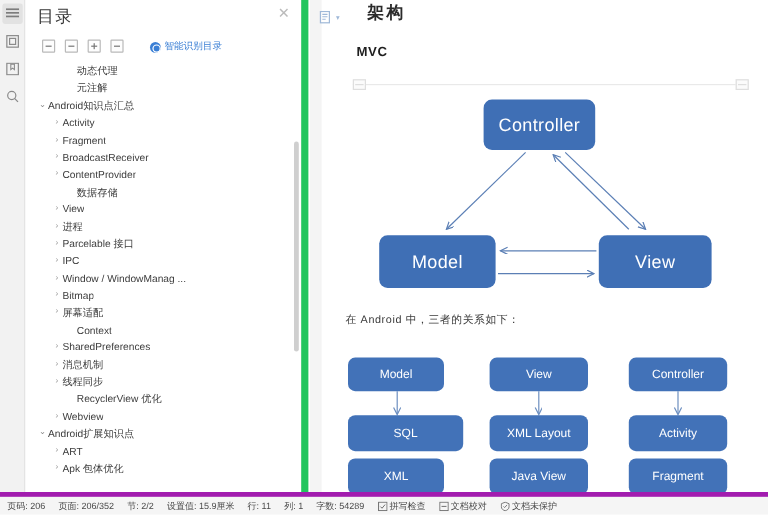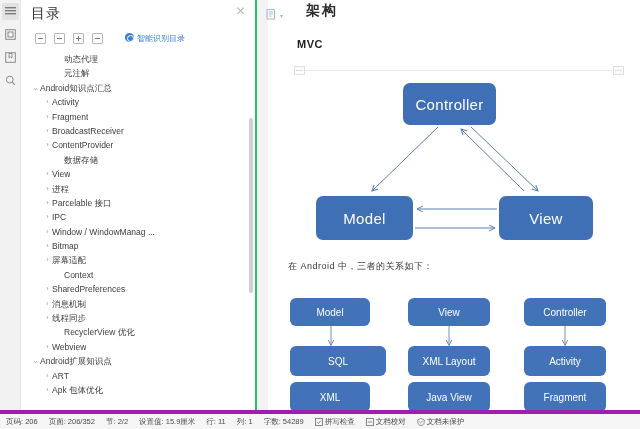--- a/index.html
+++ b/index.html
@@ -37,21 +37,21 @@
     border-radius: 2px;
   }
   .rail-icon.active { background: #e2e2e2; }
   .rail-icon svg { display:block; }
 
   
   .outline-panel {
     position: absolute; left: 21px; top: 0;
     width: 236px; height: 410px;
     background: #ffffff;
-    border-right: 2px solid #22c55e;
+    border-right: 6px solid #22c55e;
     overflow: hidden;
   }
   .outline-header {
     position: relative;
     height: 30px;
     padding: 4px 8px 0 10px;
   }
   .outline-title {
     font-size: 14px;
     color: #333333;
@@ -85,21 +85,21 @@
     left: 2px; top: 4px; width: 5px; height: 1px;
     background: #777;
   }
   .tb-btn.plus::after {
     content: ""; position: absolute;
     left: 4px; top: 2px; width: 1px; height: 5px;
     background: #777;
   }
   .smart-toc {
     margin-left: 14px;
-    display: flex; align-items: flex-start;
+    display: flex; align-items: flex-end;
     font-size: 8px; color: #3a7fd5;
     white-space: nowrap;
   }
   .smart-toc .badge {
     width: 9px; height: 9px; border-radius: 50%;
     background: #3a7fd5; margin-right: 3px;
     position: relative; flex: none;
   }
   .smart-toc .badge::after {
     content: ""; position: absolute;

